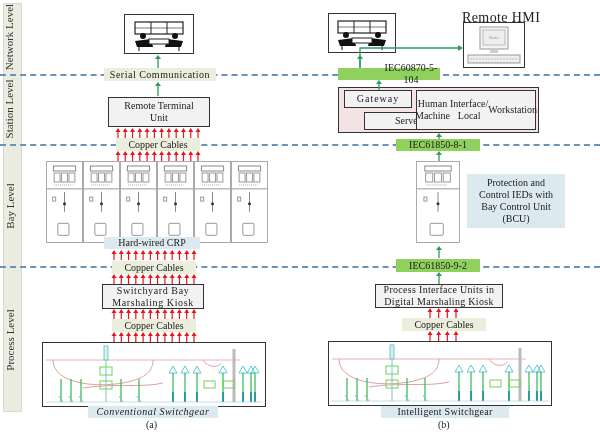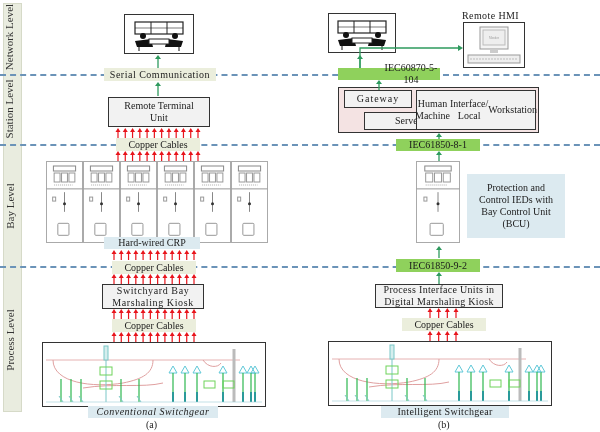--- a/index.html
+++ b/index.html
@@ -529,21 +529,21 @@
     <line x1="9" y1="13" x2="57" y2="13" stroke="#222" stroke-width="0.6"></line>
     <circle cx="17" cy="21" r="3" fill="#111"></circle>
       <circle cx="49" cy="21" r="3" fill="#111"></circle>
     <path d="M9 26 L25 24 L27 32 L11 32 Z" fill="#111"></path>
     <path d="M57 26 L41 24 L39 32 L55 32 Z" fill="#111"></path>
     <rect x="23" y="24" width="20" height="5" fill="#fff" stroke="#222"></rect>
     <line x1="13" y1="32" x2="13" y2="36" stroke="#111"></line>
       <line x1="53" y1="32" x2="53" y2="36" stroke="#111"></line>
   </svg>
 </div>
-<div class="letter" style="left:462px;top:10px;font-size:10px;letter-spacing:0.4px;">Remote HMI</div>
+<div class="letter" style="left:462px;top:10px;font-size:14px;letter-spacing:0.4px;">Remote HMI</div>
 <div class="abs" style="left:463px;top:22px;width:62px;height:46px;border:1.5px solid #333;background:#fff;box-sizing:border-box;">
   <svg width="62" height="46" style="left:0;top:0;">
     <rect x="16" y="4" width="28" height="22" fill="#f4f4f4" stroke="#999"></rect>
     <rect x="19" y="7" width="22" height="15" fill="#eee" stroke="#bbb"></rect>
     <text x="30" y="16" font-size="3" text-anchor="middle" fill="#999">Monitor</text>
     <rect x="26" y="26" width="8" height="4" fill="#ccc"></rect>
     <rect x="4" y="32" width="52" height="8" fill="#eee" stroke="#999"></rect>
     <line x1="6" y1="36" x2="54" y2="36" stroke="#bbb" stroke-dasharray="2 1"></line>
   </svg>
 </div>
@@ -587,21 +587,21 @@
     <rect x="9.68" y="12" width="7.04" height="9" fill="none" stroke="#999"></rect>
     <rect x="18.48" y="12" width="7.04" height="9" fill="none" stroke="#999"></rect>
     <rect x="27.28" y="12" width="7.04" height="9" fill="none" stroke="#999"></rect>
     <line x1="9.68" y1="24" x2="31.68" y2="24" stroke="#aaa" stroke-dasharray="1 1"></line>
     <line x1="22" y1="31.16" x2="22" y2="50.839999999999996" stroke="#888"></line>
     <circle cx="22" cy="42.64" r="1.5" fill="#333"></circle>
     <rect x="7.92" y="36.08" width="3" height="4" fill="none" stroke="#999"></rect>
     <rect x="14.08" y="62.32" width="13.2" height="12" rx="1" fill="none" stroke="#999"></rect>
     </svg>
   </div>
-<div class="box tag-blue" style="left:467px;top:174px;width:98px;height:64px;flex-direction:column;line-height:12px;">
+<div class="box tag-blue" style="left:467px;top:174px;width:98px;height:54px;flex-direction:column;line-height:12px;">
   <span>Protection and</span>
     <span>Control IEDs with</span>
     <span>Bay Control Unit</span>
     <span>(BCU)</span>
 </div>
 <svg width="10" height="12" style="left:434px;top:246px;">
     <line x1="5" y1="12" x2="5" y2="2" stroke="#2e9a5e" stroke-width="1.3"></line>
     <path d="M2 4 L5 0 L8 4 Z" fill="#2e9a5e"></path>
   </svg>
 <div class="box tag-green" style="left:396px;top:259px;width:84px;height:13px;">IEC61850-9-2</div>

